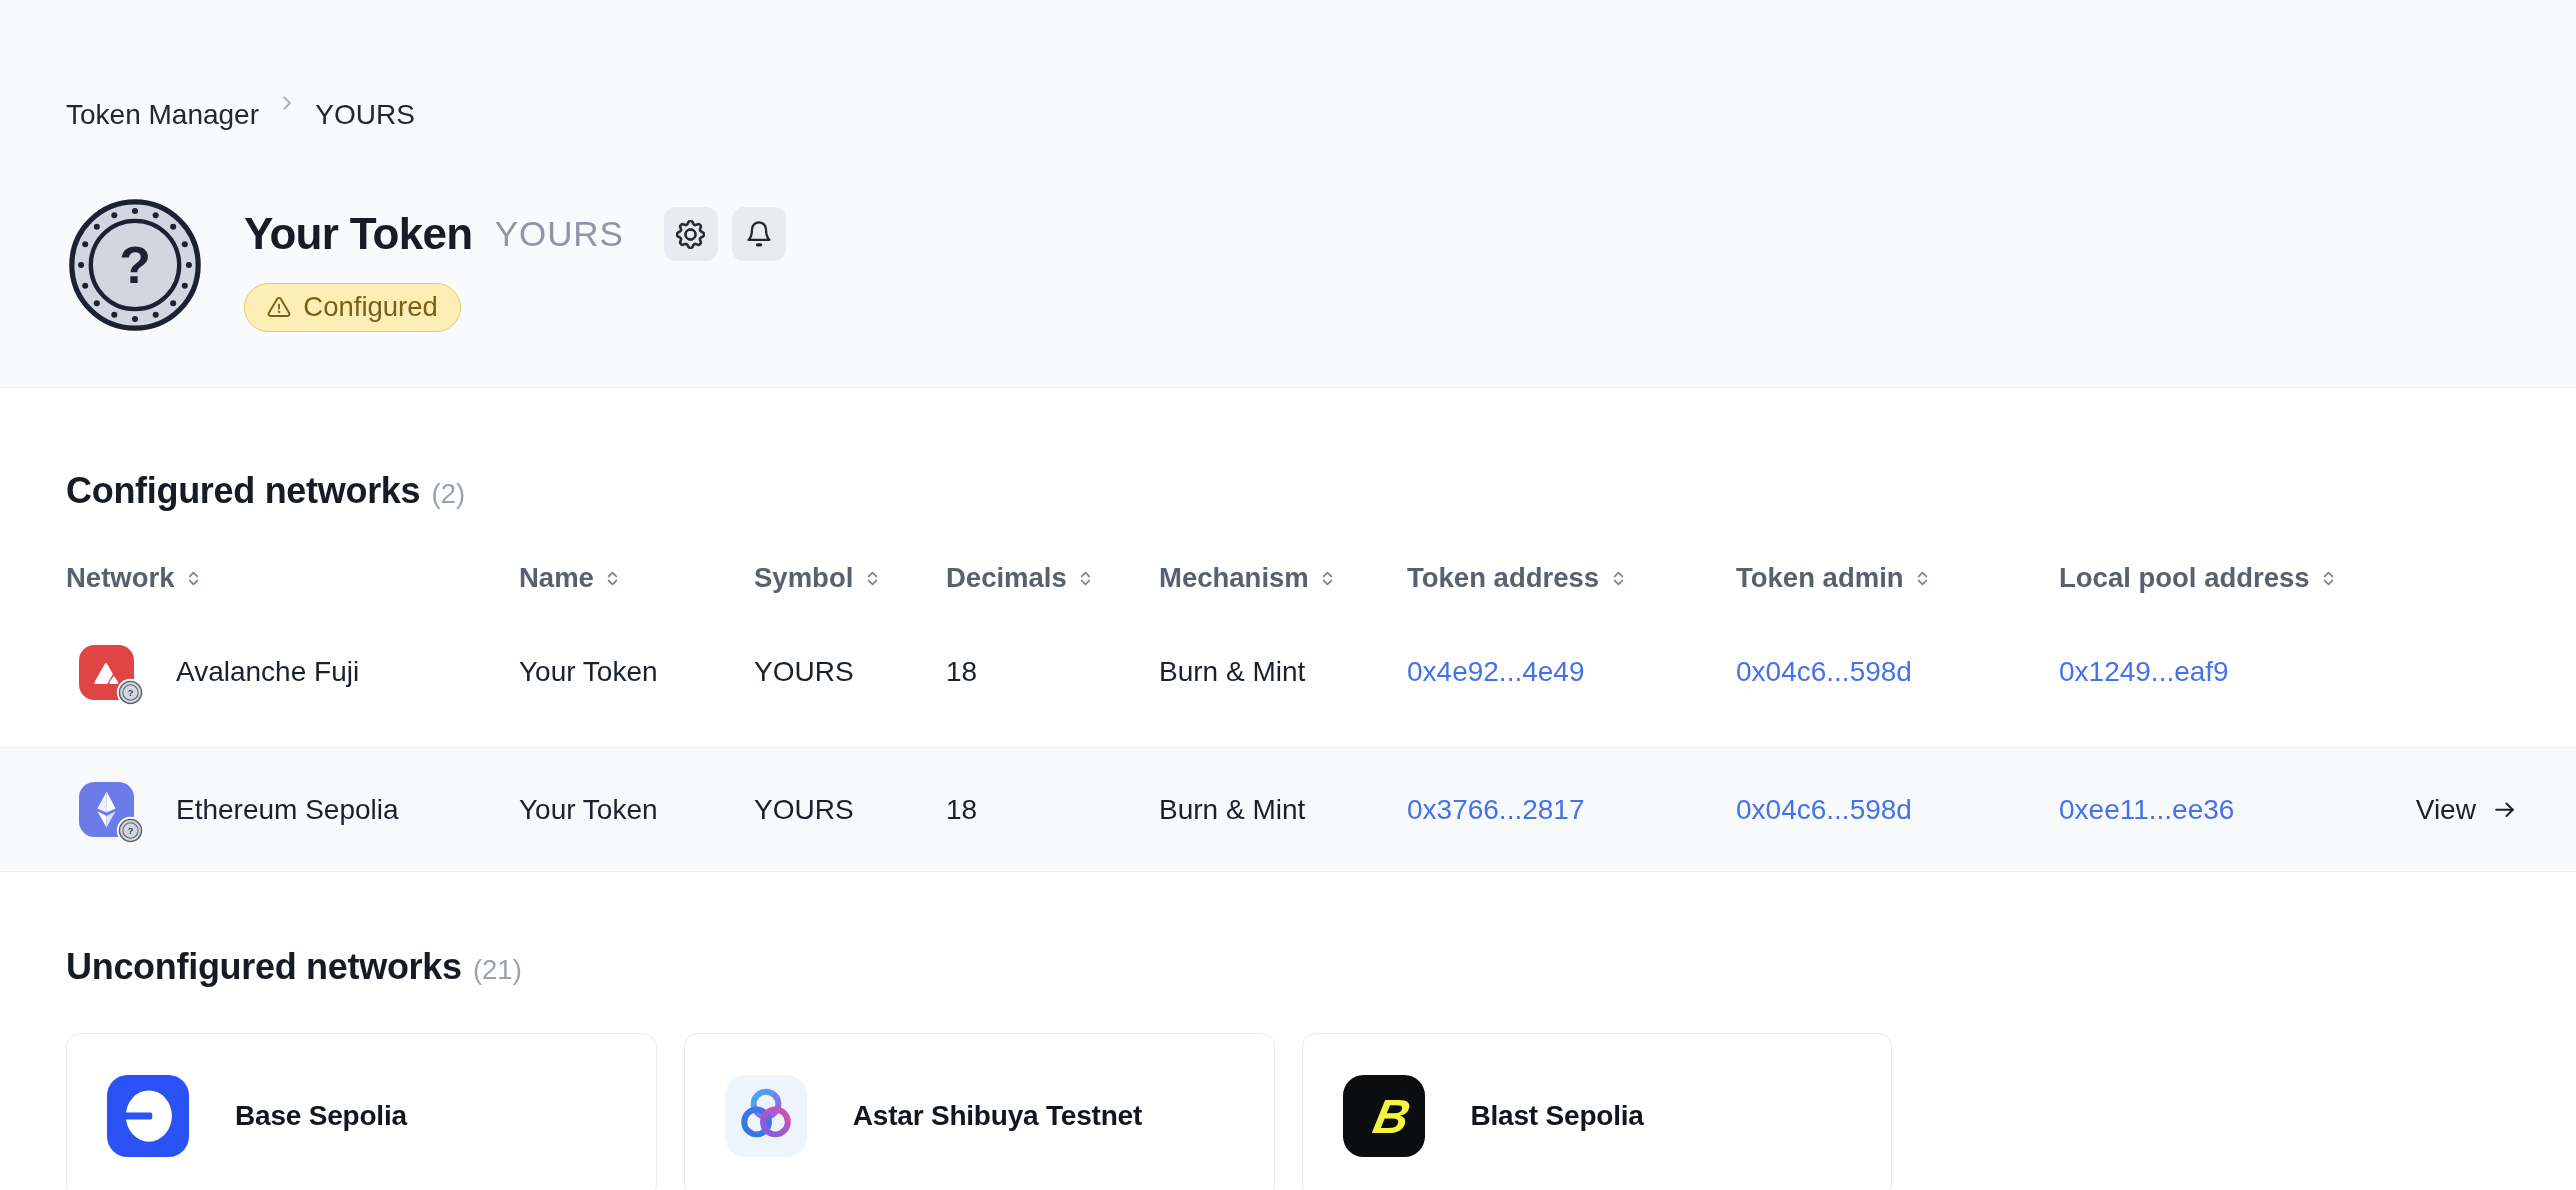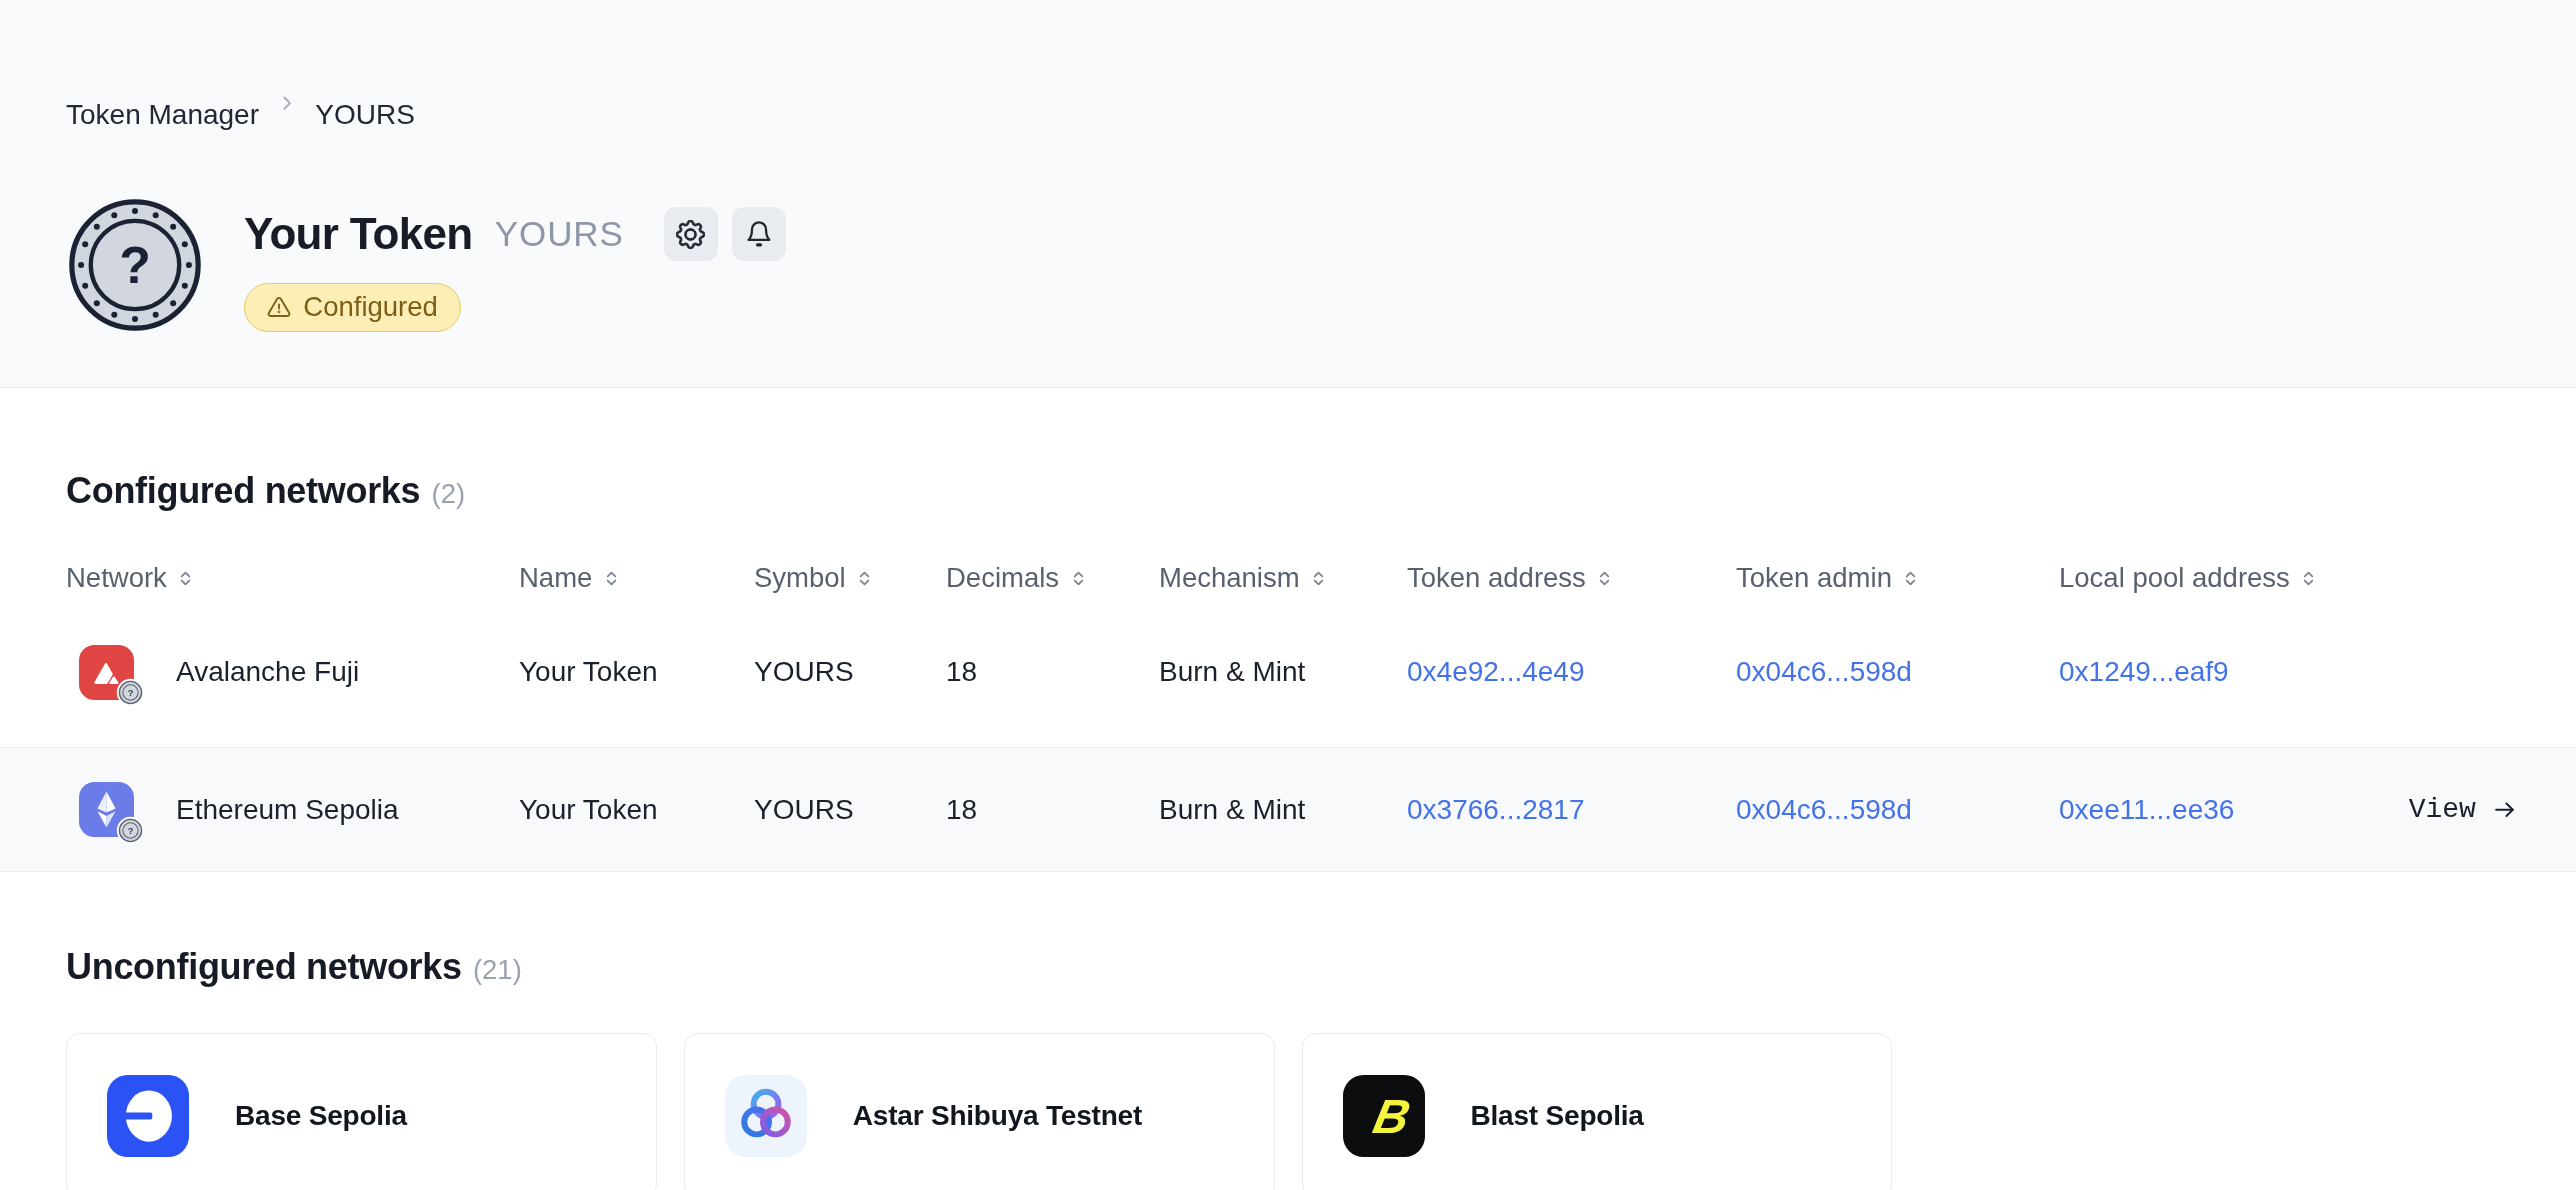--- a/index.html
+++ b/index.html
@@ -54,31 +54,31 @@
   .heading-unconfigured{margin-top:76px;}
 
   
   .net-table{margin-top:46px;width:100%;}
   .trow{
     display:grid;
     grid-template-columns:453px 235px 192px 213px 248px 329px 323px 335px 1fr;
     align-items:center;
     padding-left:66px;
   }
-  .thead{height:38px;font-size:27.5px;font-weight:400;color:var(--th);}
+  .thead{height:38px;font-size:27.5px;font-weight:700;color:var(--th);}
   .th{display:flex;align-items:center;gap:9.5px;cursor:pointer;}
   .tr-data{font-size:28px;color:var(--text);}
   .tr-1{height:150px;}
   .tr-2{height:125px;background:var(--row-alt);border-top:1.7px solid var(--divider);border-bottom:1.7px solid var(--divider);}
   .net-cell{display:flex;align-items:center;}
   .net-icon-wrap{position:relative;width:55px;height:55px;margin-left:13px;margin-right:42px;flex:none;}
   .net-icon{width:55px;height:55px;display:block;}
   .coin-badge{position:absolute;right:-11.2px;bottom:-7.7px;width:29px;height:29px;}
   .addr{color:var(--link);cursor:pointer;}
-  .view-cell{justify-self:end;padding-right:58px;display:flex;align-items:center;gap:14.6px;font-size:28px;font-weight:500;color:#1A202C;cursor:pointer;white-space:nowrap;font-family:Liberation Mono, monospace;}
+  .view-cell{justify-self:end;padding-right:58px;display:flex;align-items:center;gap:14.6px;font-size:28px;font-weight:500;color:#1A202C;cursor:pointer;white-space:nowrap;}
 
   
   .cards{
     margin:44px 66px 0 66px;
     display:grid;grid-template-columns:repeat(4,1fr);gap:27px;
   }
   .net-card{
     height:165px;background:#fff;border:1.7px solid #E7EBF0;border-radius:13.7px;
     display:flex;align-items:center;padding:0 40px;gap:46px;cursor:pointer;
   }

